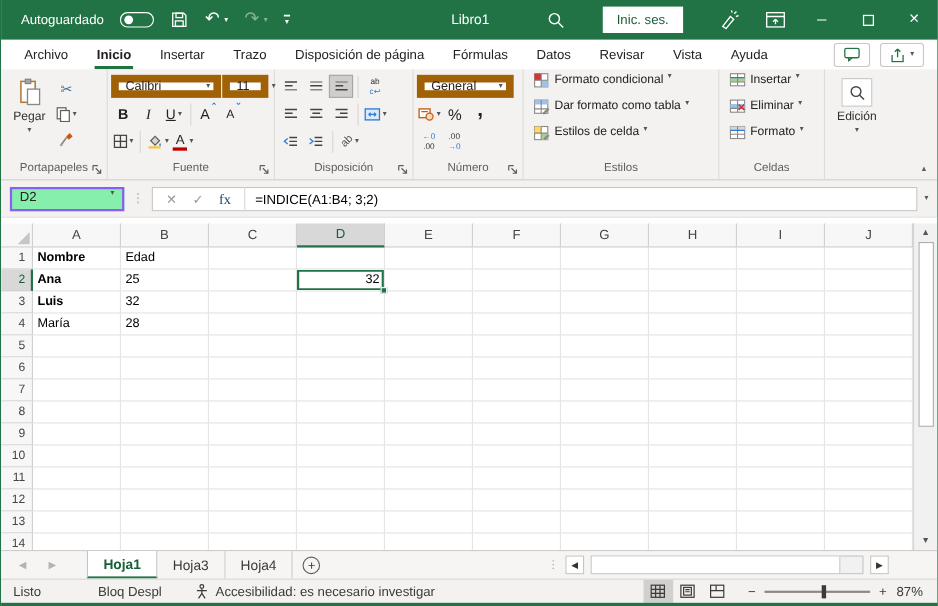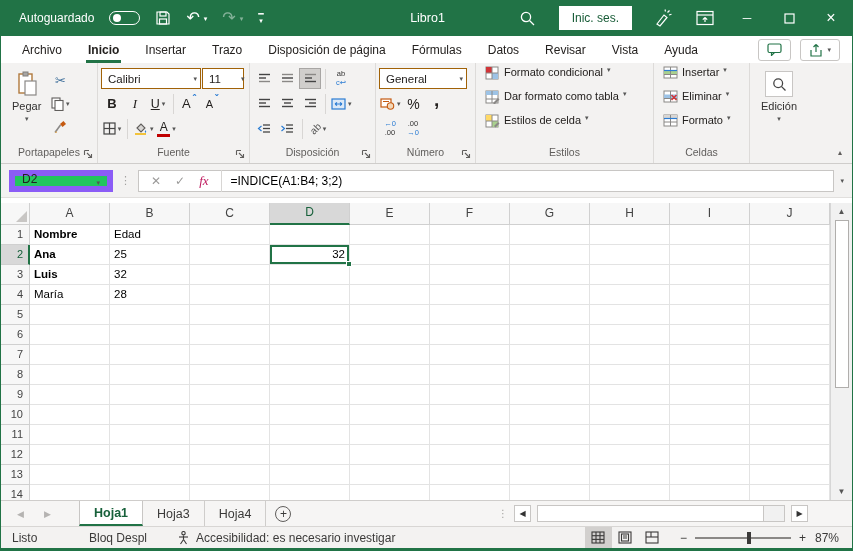--- a/index.html
+++ b/index.html
@@ -11,60 +11,60 @@
 .qat{display:flex;align-items:center;gap:15px;padding-left:18px;z-index:2}
 .toggle{width:31px;height:14px;border:1px solid #fff;border-radius:8px;position:relative}
 .toggle .knob{width:8px;height:8px;border-radius:50%;background:#fff;position:absolute;left:3px;top:2px}
 .g16{font-size:16px;line-height:1}
 .faded{opacity:.45}
 .chev{font-size:7px;color:#555;line-height:1}
 .chev-w{font-size:7px;color:#fff;line-height:1}
 .title-center{position:absolute;left:0;width:853px;text-align:center;font-size:12.5px;pointer-events:none}
 .tb-right{margin-left:auto;display:flex;align-items:center;height:100%;z-index:2}
 .tb-btn{width:42px;height:100%;display:flex;align-items:center;justify-content:center}
-.signin{background:#fff;color:#185c37;font-size:12px;padding:5px 13px;margin:0 10px;white-space:nowrap}
+.signin{background:#fff;color:#185c37;font-size:12px;padding:5px 13px;margin:0 21px;white-space:nowrap}
 
 .tabrow{flex:0 0 27px;background:#fff;display:flex;align-items:stretch;padding-left:8px}
 .rtab{padding:0 13px;display:flex;align-items:center;font-size:12px;color:#24211f;position:relative;white-space:nowrap}
 .rtab.active{font-weight:700}
 .rtab.active::after{content:"";position:absolute;left:11px;right:11px;bottom:0;height:3px;background:#217346}
 .tabrow-right{margin-left:auto;display:flex;gap:9px;align-items:center;padding-right:12px}
 .pill-btn{border:1px solid #c8c6c4;border-radius:3px;height:22px;padding:0 8px;display:flex;align-items:center;justify-content:center;gap:4px;background:#fff}
 
 .ribbon{flex:0 0 101px;background:#f3f2f1;display:flex;border-bottom:1px solid #cfcdcb;position:relative}
 .rgroup{display:flex;flex-direction:column;padding:3px 3px 0;position:relative;border-right:1px solid #dddbd9}
 .rg-content{flex:1;display:flex}
 .rg-label{height:19px;font-size:10.5px;color:#605e5c;text-align:center;line-height:17px}
 .launcher{position:absolute;right:3px;bottom:3px;width:13px;height:13px;display:flex;align-items:center;justify-content:center}
 .bigbtn{display:flex;flex-direction:column;align-items:center;justify-content:flex-start;padding:5px 8px 2px;font-size:11px;color:#323130;gap:3px}
 .minicol{display:flex;flex-direction:column;justify-content:flex-start;gap:2px;padding-top:4px}
 .rrow{display:flex;align-items:center;height:25px;gap:1px}
 .sbtn{min-width:22px;height:21px;display:flex;align-items:center;justify-content:center;gap:2px;padding:0 1px}
 .sbtn.sel{background:#d0cecc;border:1px solid #a8a6a4}
 .gdiv{width:1px;height:20px;background:#d8d6d4;margin:0 3px}
-.combo{background:#fff;border:1px solid #a16207;height:21px;display:flex;align-items:center;font-size:11.5px;padding:0 3px 0 6px;color:#24211f;gap:20px}
+.combo{background:#fff;border:7px solid #a16207;height:21px;display:flex;align-items:center;font-size:11.5px;padding:0 3px 0 6px;color:#24211f;gap:20px}
 .combo .chev{margin-left:auto}
 .txtbtn{display:flex;gap:4px;font-size:11px;color:#24211f;height:24px;padding:0 2px;white-space:nowrap}
 .bGlyph{font-weight:bold;font-size:13px}
 .iGlyph{font-style:italic;font-family:"Liberation Serif",serif;font-size:13px}
 .uGlyph{text-decoration:underline;font-size:12.5px}
 .fontA{font-size:12px;position:relative;display:flex;flex-direction:column;align-items:center;line-height:1}
 .redbar{width:13px;height:3px;background:#c00000;margin-top:1px}
 .caret-b{color:#2b7cd3;font-size:10px;font-weight:bold}
 .two-line{display:flex;flex-direction:column;align-items:center;font-size:7.5px;line-height:1.1;color:#333}
 .two-line .blue{color:#2b7cd3}
 .rot45{transform:rotate(-45deg);display:inline-block;font-size:10px;color:#555}
 
 .fbar{flex:0 0 34px;background:#f3f2f1;display:flex;align-items:center;padding:0 8px;gap:0;border-bottom:1px solid #e1dfdd}
-.namebox{width:104px;height:22px;background:#22c55e;border:6px solid #8b5cf6;display:flex;align-items:flex-end;padding:0 7px;font-size:12px;gap:4px}
+.namebox{width:104px;height:22px;background:#86efac;border:2px solid #8b5cf6;display:flex;align-items:flex-start;padding:0 7px;font-size:12px;gap:4px}
 .namebox .chev{margin-left:auto}
 .vdots{color:#a3a2a0;font-size:11px;margin:0 7px}
 .ffield{flex:1;height:22px;background:#fff;border:1px solid #c8c6c4;display:flex;align-items:center}
 .fmini{display:flex;align-items:center;gap:14px;padding:0 12px;color:#9b9a99;font-size:12px}
-.fxg{font-style:italic;font-family:"Liberation Serif",serif;color:#be185d;font-size:13px}
+.fxg{font-family:"Liberation Serif",serif;color:#0c4a6e;font-size:13px}
 .fdiv{width:1px;height:22px;background:#d8d6d4}
 .ftext{font-size:12px;color:#000;padding-left:9px}
 .fexp{margin-left:6px}
 
 .gridwrap{flex:0 0 302px;position:relative;background:#fff;padding-top:5px;overflow:hidden}
 .sheet{width:829px;overflow:hidden}
 .colhead{display:flex;height:22px}
 .corner{width:29px;flex:0 0 29px;background:#f7f7f7;border-right:1px solid #d0d0d0;border-bottom:1px solid #d0d0d0;position:relative}
 .corner-tri{position:absolute;right:2px;bottom:2px;width:0;height:0;border-left:11px solid transparent;border-bottom:11px solid #c8c6c4}
 .colh{width:80px;flex:0 0 80px;background:#f7f7f7;border-right:1px solid #d0d0d0;border-bottom:1px solid #d0d0d0;text-align:center;font-size:12px;color:#444;line-height:21px}

